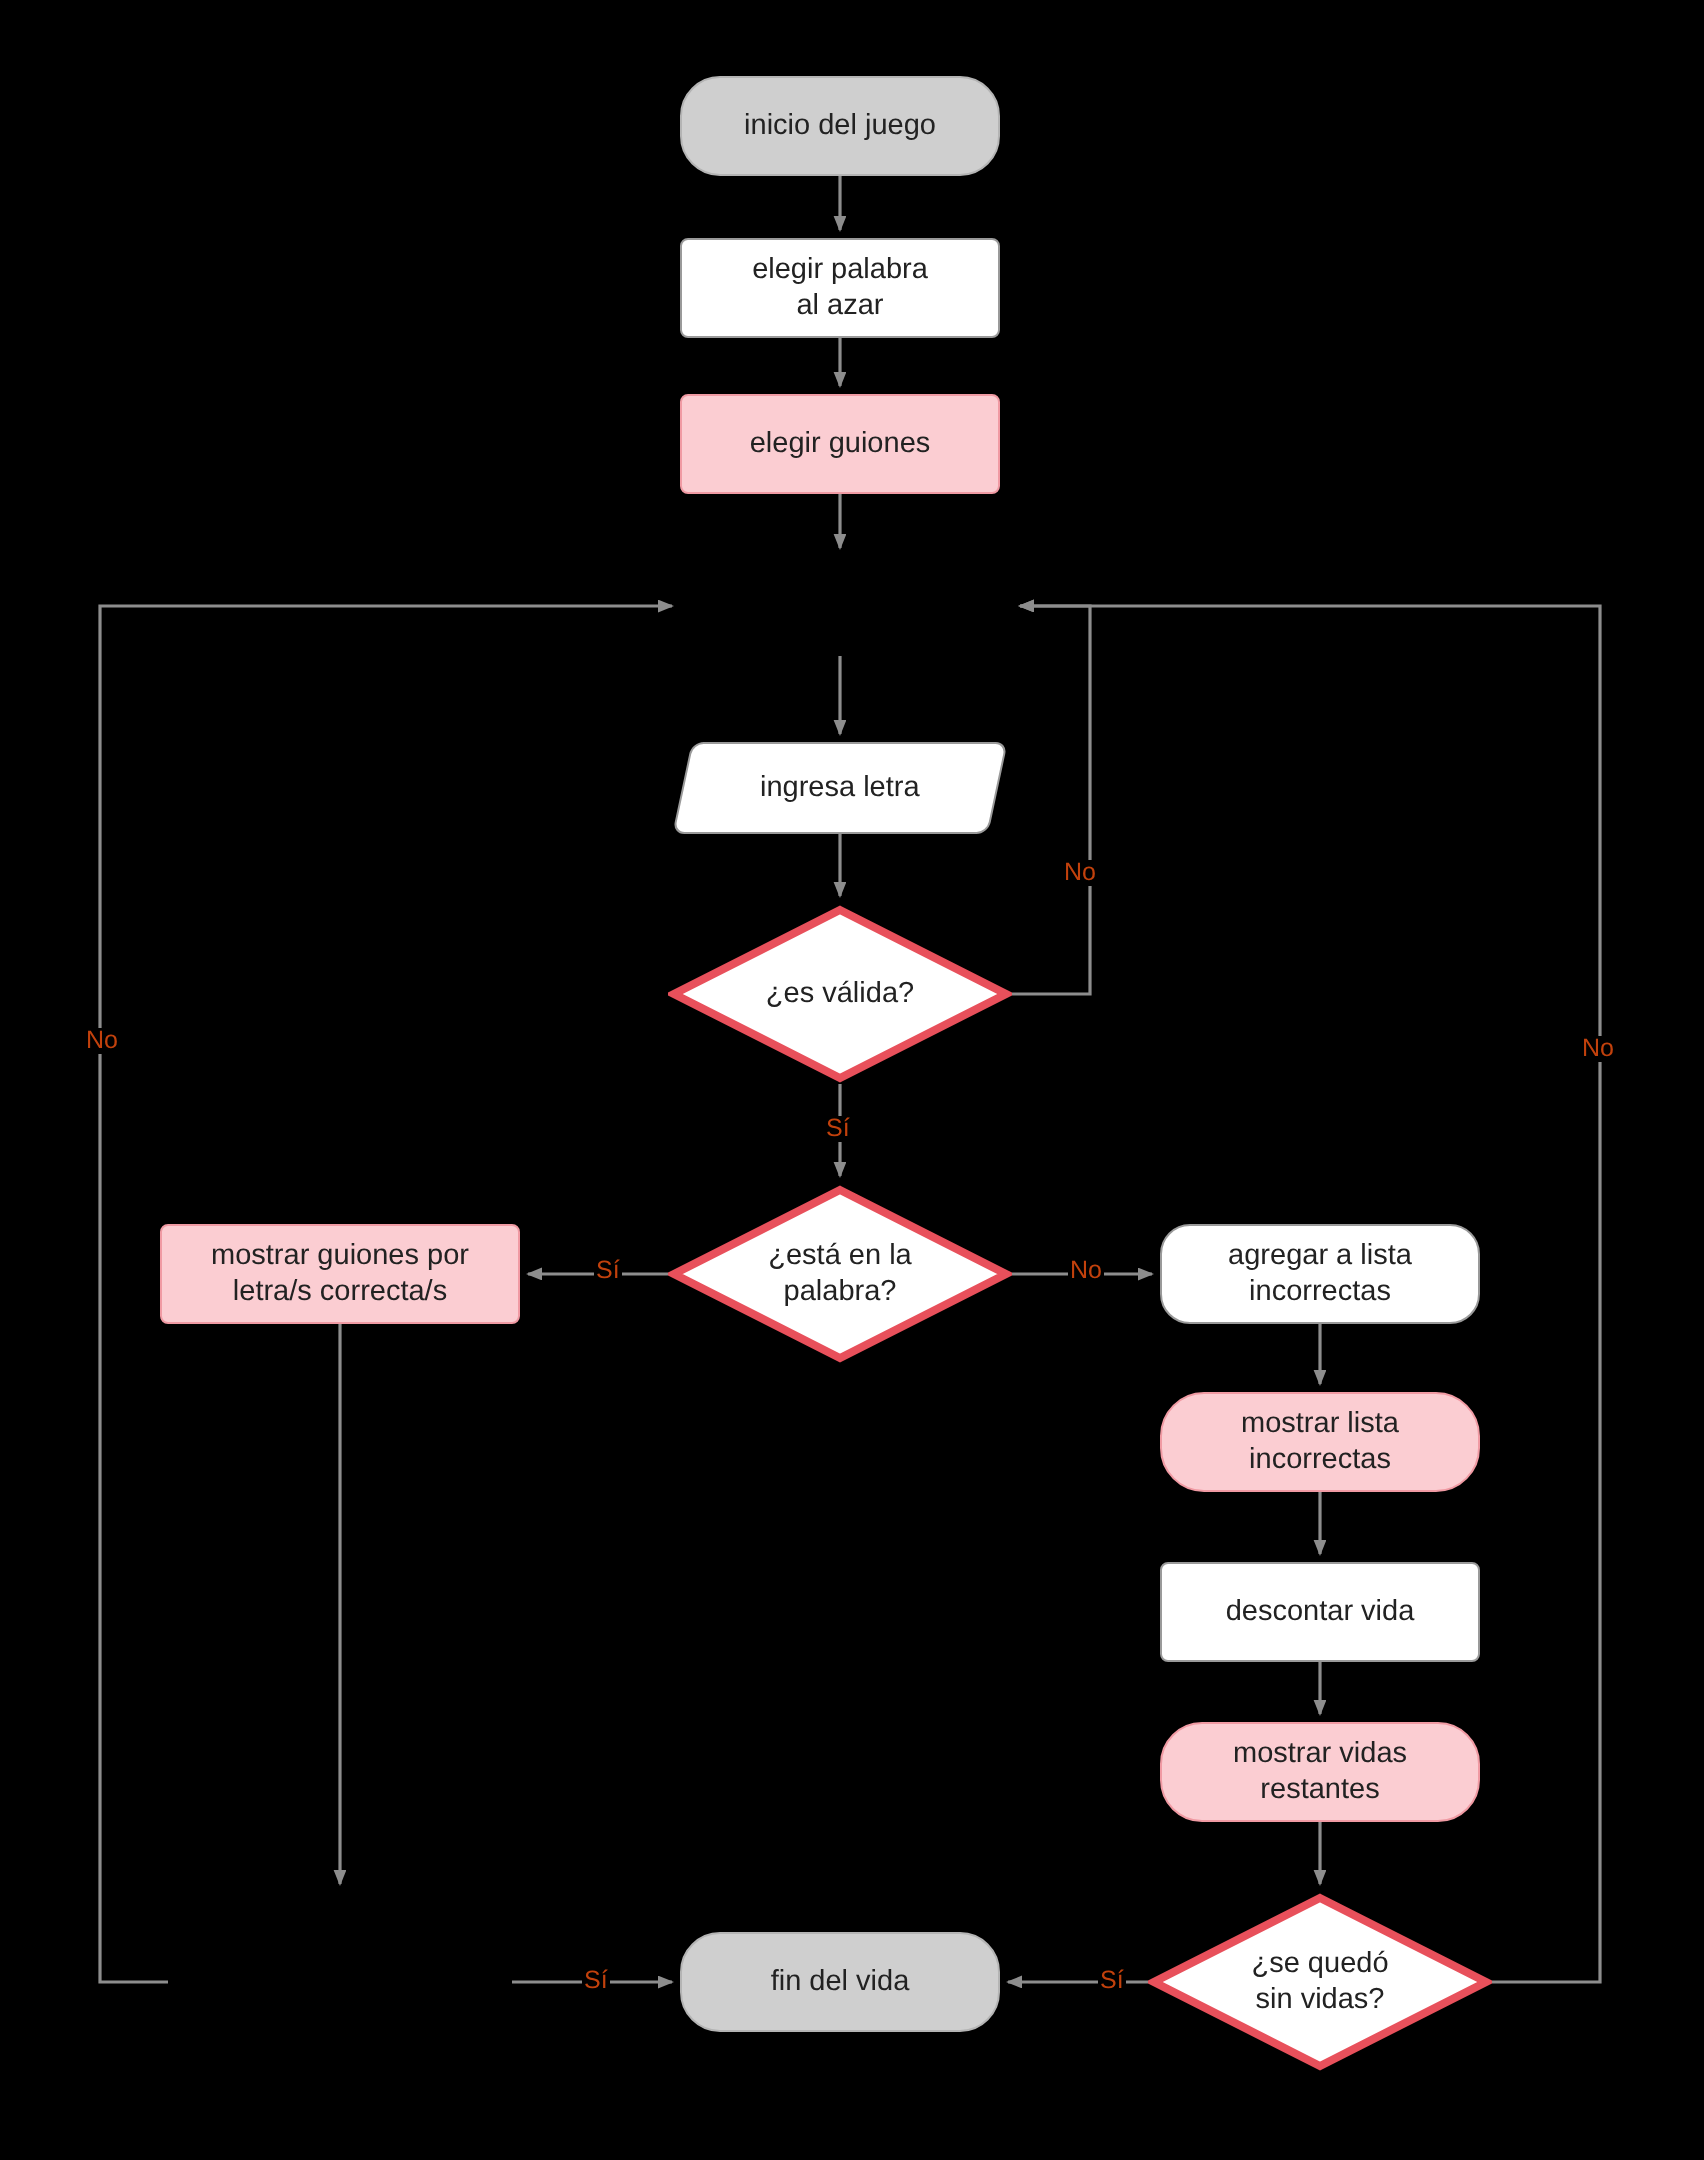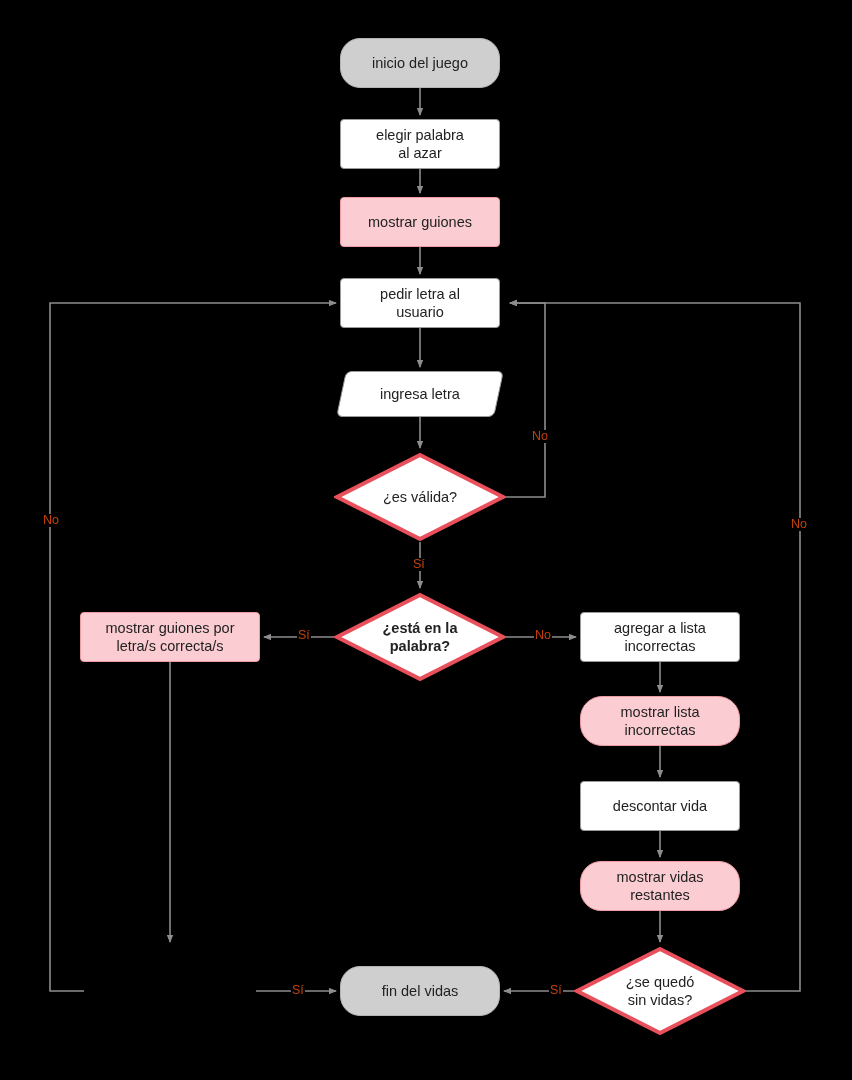--- a/index.html
+++ b/index.html
@@ -150,74 +150,70 @@
   <div class="node n-terminator" style="left:340px; top:38px; width:160px; height:50px;">
     <span class="label">inicio del juego</span>
   </div>
 
   <div class="node n-process" style="left:340px; top:119px; width:160px; height:50px;">
     <span class="label">elegir palabra
 al azar</span>
   </div>
 
   <div class="node n-pink" style="left:340px; top:197px; width:160px; height:50px;">
-    <span class="label">mostrar guiones</span>
-  </div>
-
-  <div class="node n-process" style="left:340px; top:278px; width:160px; height:50px;">
-    <span class="label">pedir letra al
-usuario</span>
-  </div>
+    <span class="label">elegir guiones</span>
+  </div>
+
 
   <div class="node n-input" style="left:341px; top:371px; width:158px; height:46px;">
     <span class="label">ingresa letra</span>
   </div>
 
   <div class="node n-decision" style="left:334px; top:452px; width:172px; height:90px;">
     <svg class="diamond" viewBox="0 0 172 90" preserveAspectRatio="none">
       <polygon points="86,3 169,45 86,87 3,45" fill="#ffffff" stroke="#e8505b" stroke-width="4"></polygon>
     </svg>
     <span class="label">¿es válida?</span>
   </div>
 
-  <div class="node n-decision" style="left:334px; top:592px; width:172px; height:90px;font-weight:bold;">
+  <div class="node n-decision" style="left:334px; top:592px; width:172px; height:90px;">
     <svg class="diamond" viewBox="0 0 172 90" preserveAspectRatio="none">
       <polygon points="86,3 169,45 86,87 3,45" fill="#ffffff" stroke="#e8505b" stroke-width="4"></polygon>
     </svg>
     <span class="label">¿está en la
 palabra?</span>
   </div>
 
   <div class="node n-pink" style="left:80px; top:612px; width:180px; height:50px;">
     <span class="label">mostrar guiones por
 letra/s correcta/s</span>
   </div>
 
-  <div class="node n-process" style="left:580px; top:612px; width:160px; height:50px;">
+  <div class="node n-process" style="left:580px; top:612px; width:160px; height:50px;border-radius:15px;">
     <span class="label">agregar a lista
 incorrectas</span>
   </div>
 
   <div class="node n-pink" style="left:580px; top:696px; width:160px; height:50px;border-radius:22px;">
     <span class="label">mostrar lista
 incorrectas</span>
   </div>
 
   <div class="node n-process" style="left:580px; top:781px; width:160px; height:50px;">
     <span class="label">descontar vida</span>
   </div>
 
   <div class="node n-pink" style="left:580px; top:861px; width:160px; height:50px;border-radius:21px;">
     <span class="label">mostrar vidas
 restantes</span>
   </div>
 
 
   <div class="node n-terminator" style="left:340px; top:966px; width:160px; height:50px;">
-    <span class="label">fin del vidas</span>
+    <span class="label">fin del vida</span>
   </div>
 
   <div class="node n-decision" style="left:574px; top:946px; width:172px; height:90px;">
     <svg class="diamond" viewBox="0 0 172 90" preserveAspectRatio="none">
       <polygon points="86,3 169,45 86,87 3,45" fill="#ffffff" stroke="#e8505b" stroke-width="4"></polygon>
     </svg>
     <span class="label">¿se quedó
 sin vidas?</span>
   </div>
 

